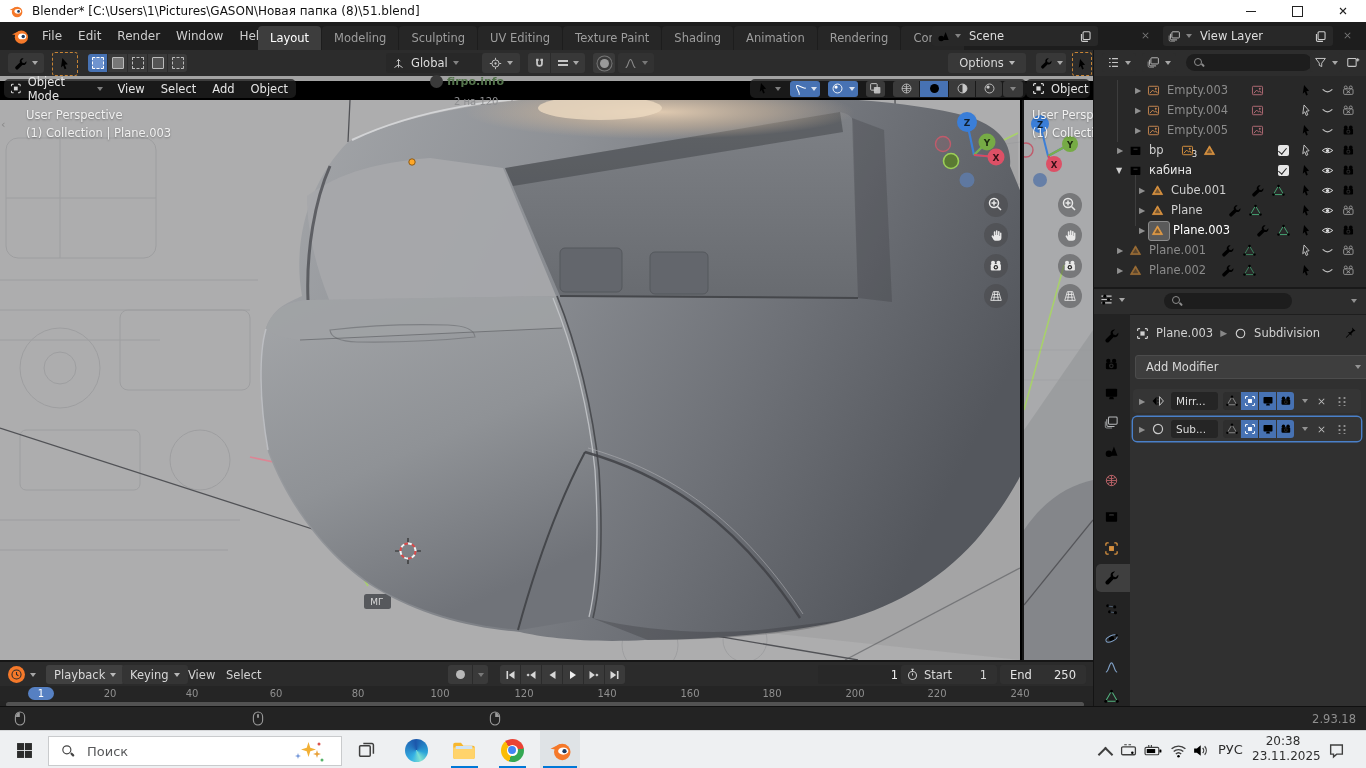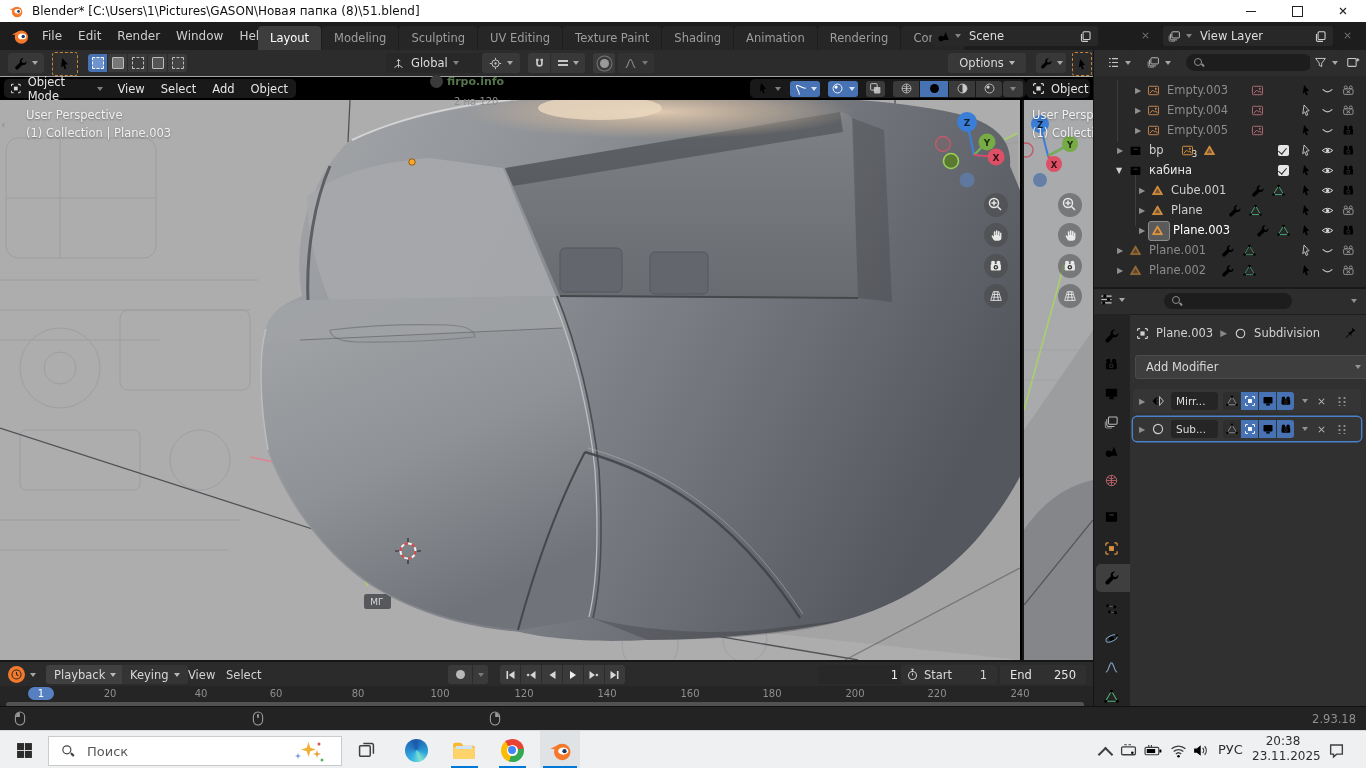--- a/index.html
+++ b/index.html
@@ -357,21 +357,21 @@
           </svg>
         </span>
   </div>
   <span class="abs tb-ic" style="left:1342px;top:8px;color:#777;">
     <svg class="i" width="11" height="11">
           <use href="#i-x"></use>
         </svg>
       </span>
 </div>
 
-<div class="abs" style="left:0;top:50px;width:1093px;height:26px;background:#2c2c2c;border-bottom:1px solid #a3a3a3;">
+<div class="abs" style="left:0;top:50px;width:1093px;height:26px;background:#2c2c2c;border-bottom:5px solid #a3a3a3;">
   <div class="abs btn" style="left:8px;top:3px;width:36px;height:20px;color:#c6c6c6;">
     <svg class="i" width="13" height="13">
           <use href="#i-wrench"></use>
         </svg>
         <span class="caret s"></span>
   </div>
   <div class="abs tb-ic" style="left:52px;top:2px;width:24px;height:22px;border:1.5px dashed #c78435;border-radius:3px;color:#eee;background:#2f2f2f;">
     <svg class="i" width="14" height="14">
           <use href="#i-ptr"></use>
         </svg>
@@ -1353,21 +1353,21 @@
     <span style="margin-left:5px;font-size:11.5px;">Start</span>
     <span style="position:absolute;right:10px;font-size:11.5px;">1</span>
   </div>
   <div class="abs flex" style="left:1000px;top:3px;width:86px;height:19px;background:#303030;border-radius:3px;color:#e5e5e5;">
     <span style="margin-left:10px;font-size:11.5px;">End</span>
     <span style="position:absolute;right:10px;font-size:11.5px;">250</span>
   </div>
 
   <div class="abs" style="left:0;top:24px;width:1093px;height:15px;background:#252525;">
     <span class="tnum" style="left:110px;top:2px;">20</span>
-    <span class="tnum" style="left:201px;top:2px;text-align:right;">40</span>
+    <span class="tnum" style="left:192px;top:2px;text-align:right;">40</span>
     <span class="tnum" style="left:276px;top:2px;">60</span>
     <span class="tnum" style="left:358px;top:2px;">80</span>
     <span class="tnum" style="left:440px;top:2px;">100</span>
     <span class="tnum" style="left:524px;top:2px;">120</span>
     <span class="tnum" style="left:607px;top:2px;">140</span>
     <span class="tnum" style="left:690px;top:2px;">160</span>
     <span class="tnum" style="left:772px;top:2px;">180</span>
     <span class="tnum" style="left:855px;top:2px;">200</span>
     <span class="tnum" style="left:937px;top:2px;">220</span>
     <span class="tnum" style="left:1020px;top:2px;">240</span>

